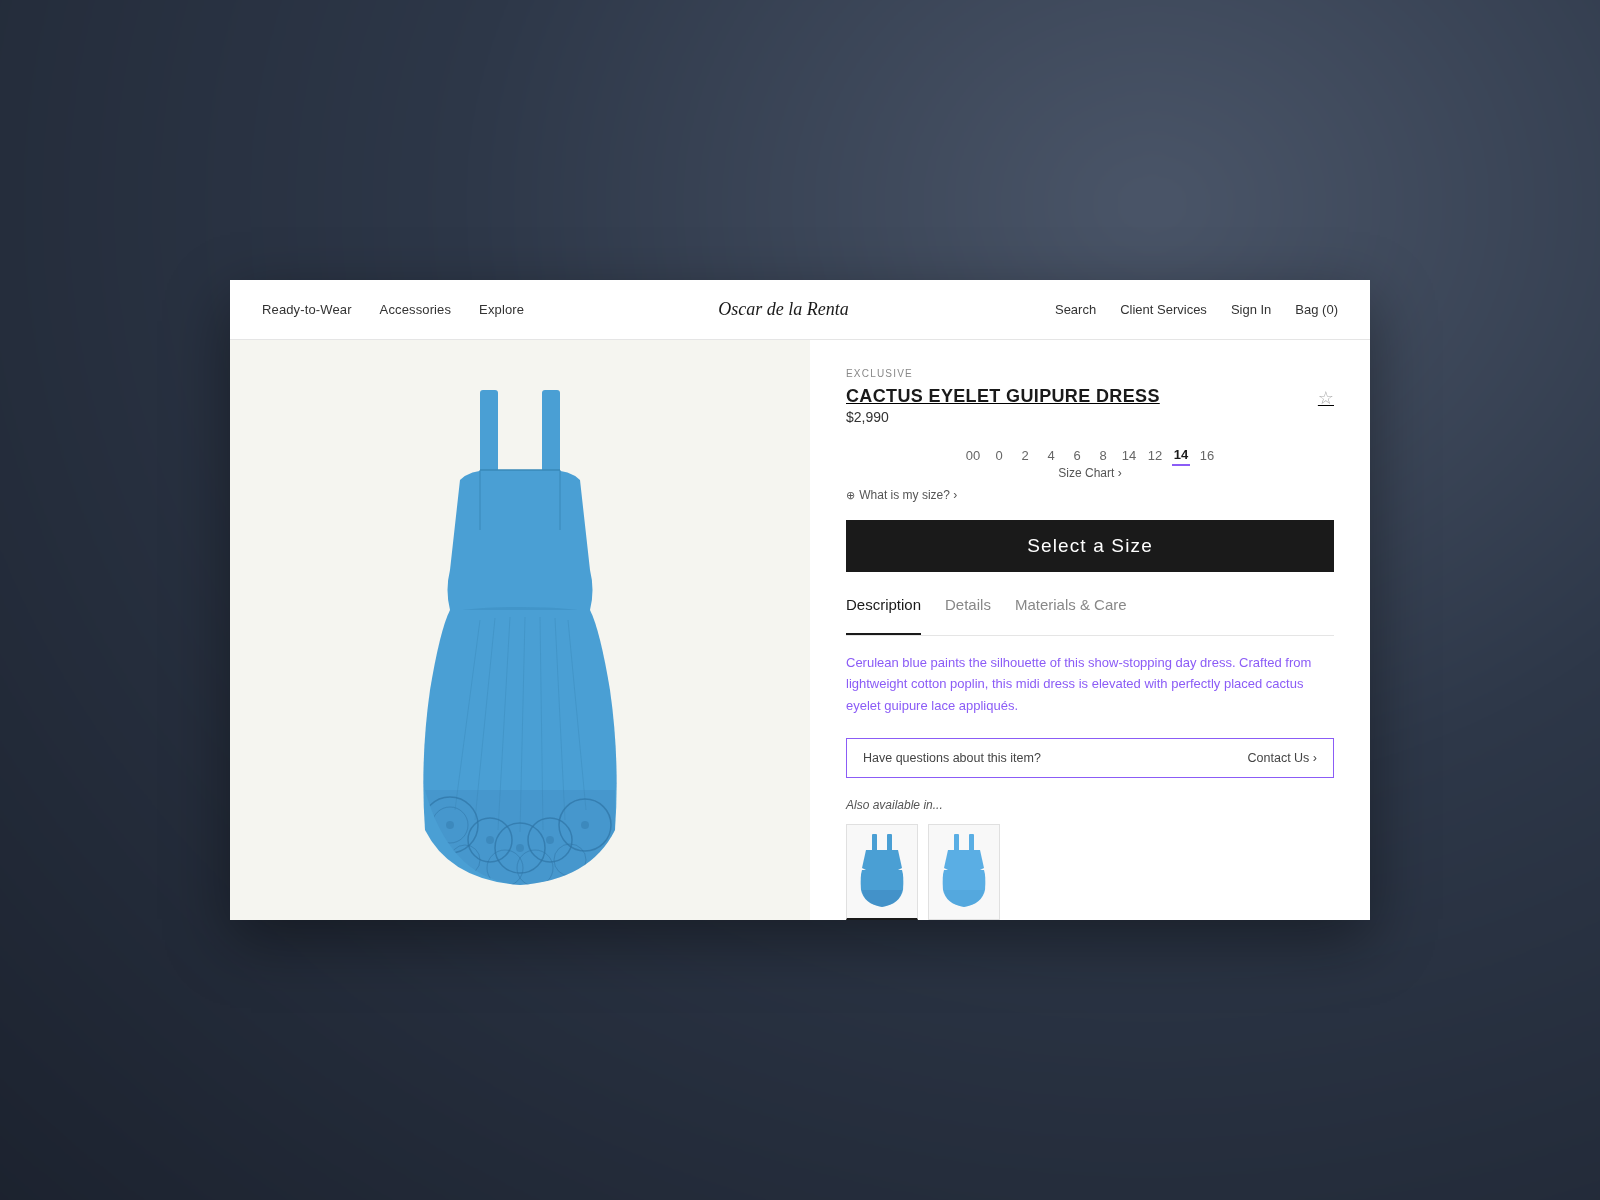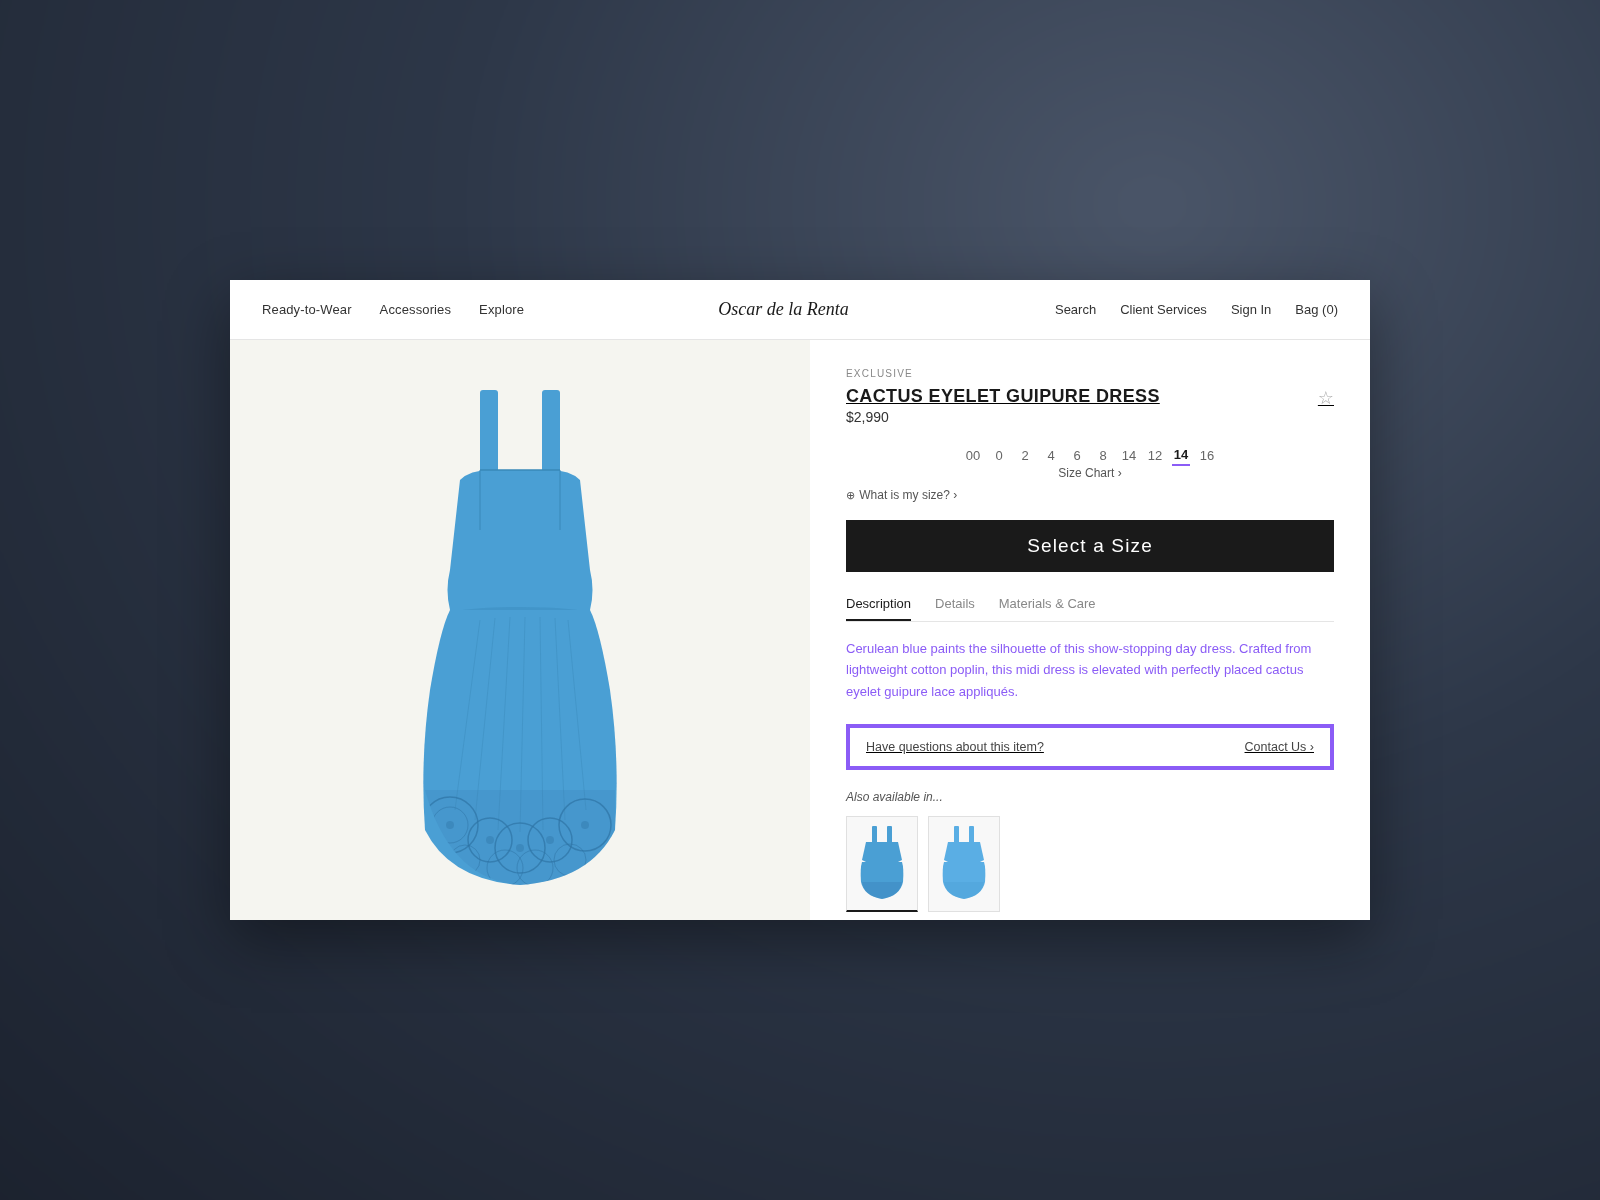--- a/index.html
+++ b/index.html
@@ -205,48 +205,47 @@
     }
 
     
     .tabs {
       display: flex;
       gap: 24px;
       border-bottom: 1px solid #e5e5e5;
       margin-bottom: 16px;
     }
     .tab {
-      font-size: 13px;
+      font-size: 15px;
       color: #888;
       cursor: pointer;
-      padding-bottom: 8px;
+      padding-bottom: 20px;
       border-bottom: 2px solid transparent;
     }
     .tab.active {
       color: #1a1a1a;
       border-bottom: 2px solid #1a1a1a;
     }
 
     .description-text {
       font-size: 13px;
       color: #8b5cf6;
       line-height: 1.65;
       margin-bottom: 22px;
     }
 
     
     .contact-bar {
-      border: 4px solid #8b5cf6;
+      border: 1px solid #8b5cf6;
       display: flex;
       align-items: center;
       justify-content: space-between;
       padding: 12px 16px;
       margin-bottom: 20px;
       cursor: pointer;
-      text-decoration: underline;
     }
     .contact-bar-text {
       font-size: 12.5px;
       color: #444;
     }
     .contact-us-link {
       font-size: 12.5px;
       color: #444;
     }
 

